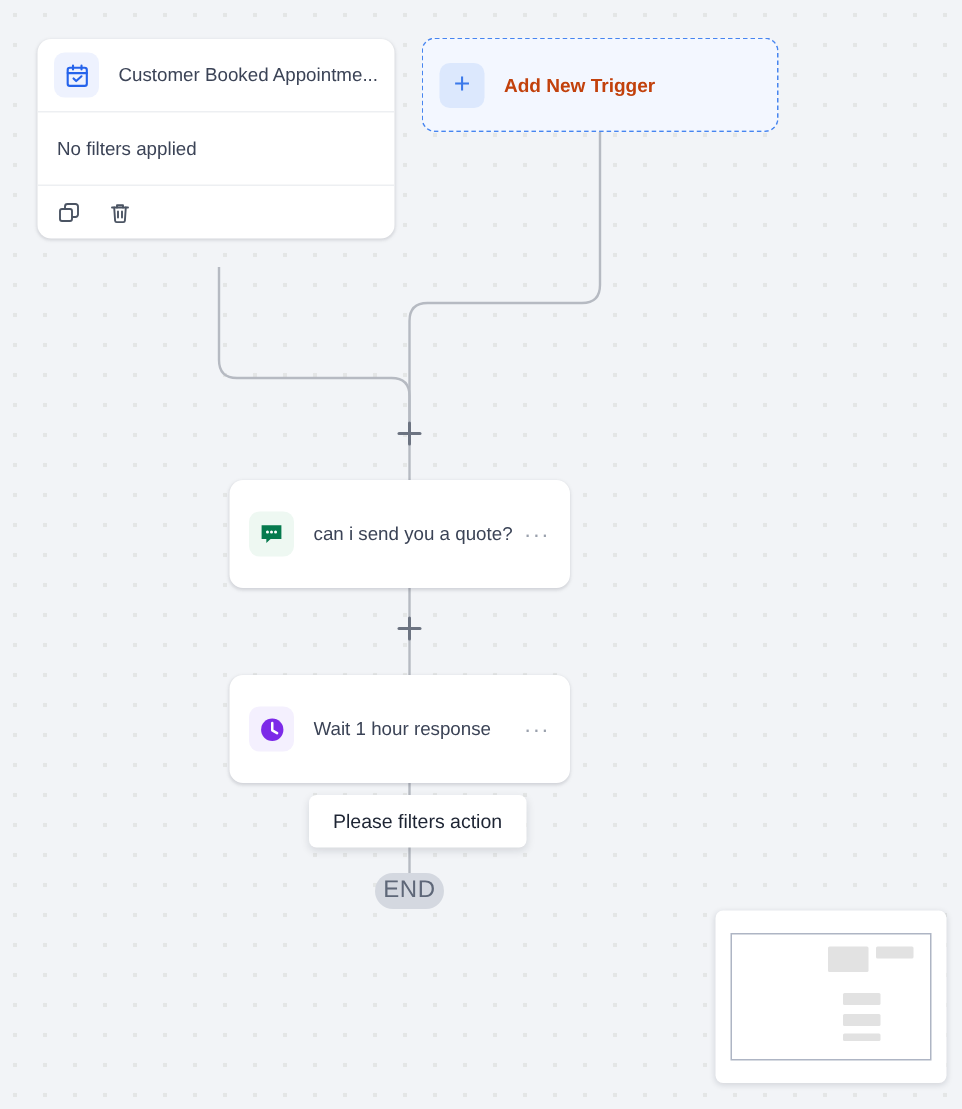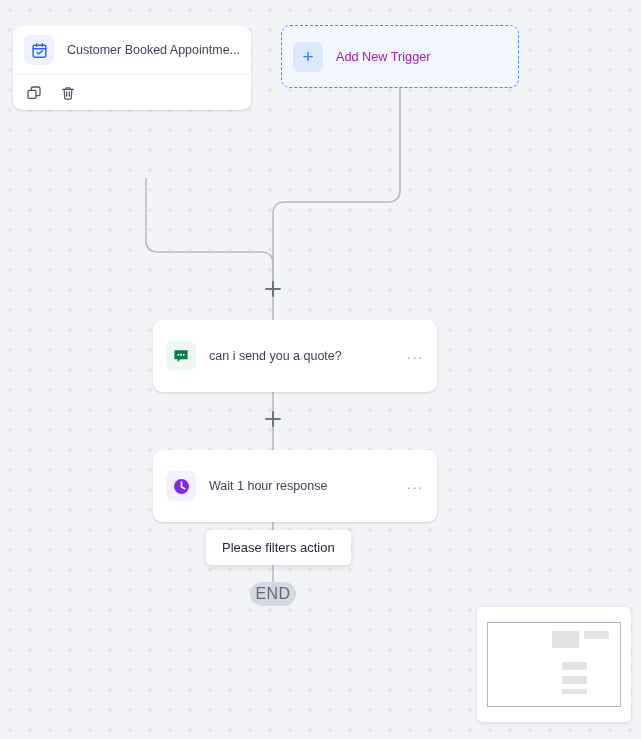--- a/index.html
+++ b/index.html
@@ -43,21 +43,21 @@
   
   .card {
     position: absolute;
     background: #ffffff;
     border-radius: 9px;
     box-shadow: 0 1px 3px rgba(16,24,40,.10), 0 1px 2px rgba(16,24,40,.06);
   }
 
   
   #trigger-card {
-    left: 13px;
+    left: 25px;
     top: 26px;
     width: 238px;
   }
   .trigger-head {
     display: flex;
     align-items: center;
     height: 49px;
     padding: 0 11px;
     border-bottom: 1px solid #edeff2;
     box-sizing: border-box;
@@ -125,29 +125,29 @@
   }
   #add-trigger .plus-glyph {
     font-size: 19px;
     color: #3b79ea;
     line-height: 1;
     font-weight: 400;
   }
   #add-trigger .at-label {
     margin-left: 13px;
     font-size: 12.7px;
-    font-weight: normal;
-    color: #a21caf;
+    font-weight: bold;
+    color: #c2410c;
   }
 
   
   .step-card {
     position: absolute;
     left: 153px;
-    width: 284px;
+    width: 227px;
     height: 72px;
     box-sizing: border-box;
     display: flex;
     align-items: center;
     padding: 0 13px;
   }
   #msg-card  { top: 320px; }
   #wait-card { top: 450px; }
   .dots-btn {
     margin-left: auto;
@@ -258,20 +258,23 @@
       <span class="icon-tile tile-blue">
         <svg width="17" height="17" viewBox="0 0 24 24" fill="none" stroke="#2563eb" stroke-width="2" stroke-linecap="round" stroke-linejoin="round">
           <rect x="3" y="4.5" width="18" height="17" rx="2"></rect>
           <line x1="3" y1="9.5" x2="21" y2="9.5"></line>
           <line x1="8" y1="2.5" x2="8" y2="6"></line>
           <line x1="16" y1="2.5" x2="16" y2="6"></line>
           <polyline points="8.5,14.5 11,17 16,12.5"></polyline>
         </svg>
       </span>
       <span class="node-label">Customer Booked Appointme...</span>
+    </div>
+    <div class="filter-row">
+      <span>No filters applied</span>
     </div>
     <div class="action-row">
       <span class="act-btn">
         <svg width="16" height="16" viewBox="0 0 24 24" fill="none" stroke="#4b5463" stroke-width="1.9" stroke-linecap="round" stroke-linejoin="round">
           <rect x="3" y="8" width="12" height="12" rx="2"></rect>
           <path d="M8 8V5.5A2.5 2.5 0 0 1 10.5 3H18.5A2.5 2.5 0 0 1 21 5.5V13.5A2.5 2.5 0 0 1 18.5 16H16"></path>
         </svg>
       </span>
       <span class="act-btn">
         <svg width="16" height="16" viewBox="0 0 24 24" fill="none" stroke="#4b5463" stroke-width="1.9" stroke-linecap="round" stroke-linejoin="round">

